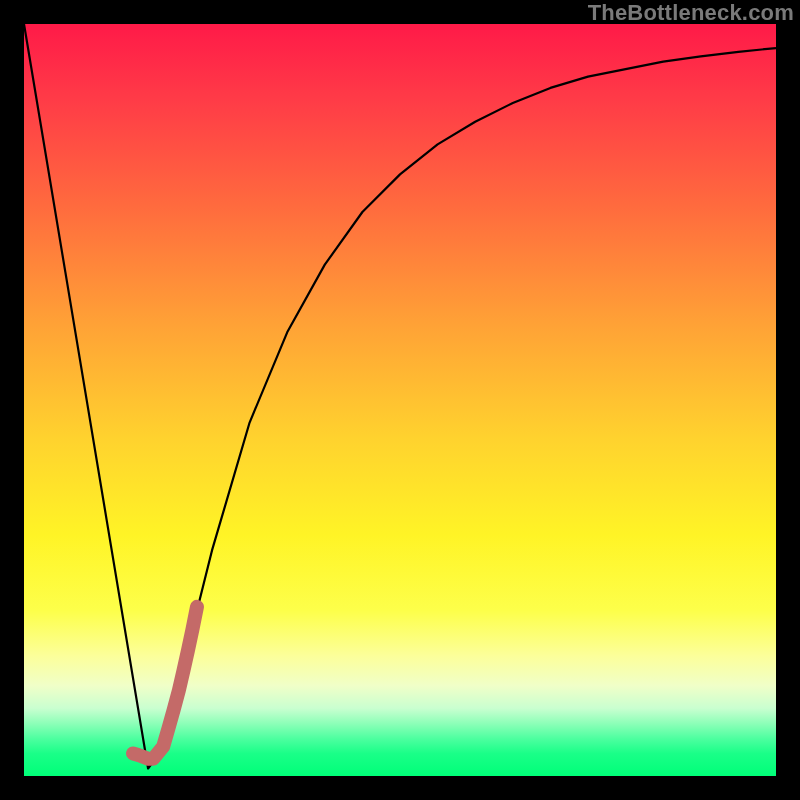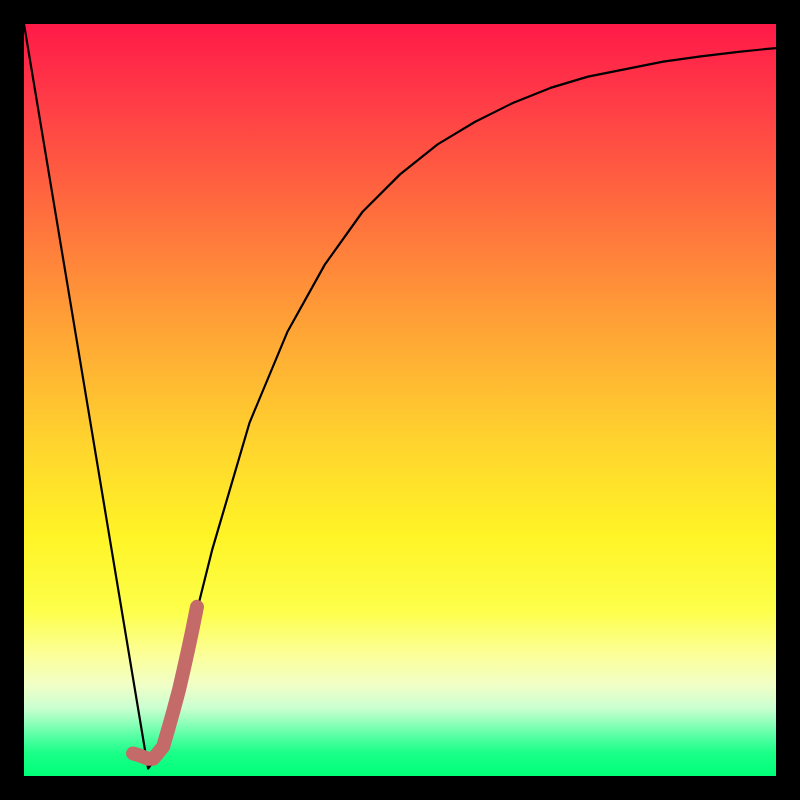--- a/index.html
+++ b/index.html
@@ -66,13 +66,14 @@
 
   <div class="plot">
     <div class="gradient"></div>
 
     <svg class="svg-layer" viewBox="0 0 752 752" preserveAspectRatio="none">
       <path id="curve-path" fill="none" stroke="#000000" stroke-width="2.2" stroke-linejoin="round" d="M0.00 0.00 L41.36 248.16 L82.72 496.32 L124.08 744.48 L135.36 729.44 L150.40 676.80 L188.00 526.40 L225.60 398.56 L263.20 308.32 L300.80 240.64 L338.40 188.00 L376.00 150.40 L413.60 120.32 L451.20 97.76 L488.80 78.96 L526.40 63.92 L564.00 52.64 L601.60 45.12 L639.20 37.60 L676.80 32.34 L714.40 27.82 L752.00 24.06"></path>
       <path id="marker-path" fill="none" stroke="#c46a68" stroke-width="14" stroke-linecap="round" stroke-linejoin="round" d="M109.04 729.44 L114.30 730.94 L120.32 733.20 L124.08 734.70 L129.34 734.70 L139.12 722.67 L144.38 704.62 L149.65 685.82 L154.91 666.27 L159.42 646.72 L163.94 626.42 L168.45 605.36 L172.96 582.80"></path>
     </svg>
   </div>
 
+  <div class="watermark">TheBottleneck.com</div>
 </div>
 
 </body></html>

